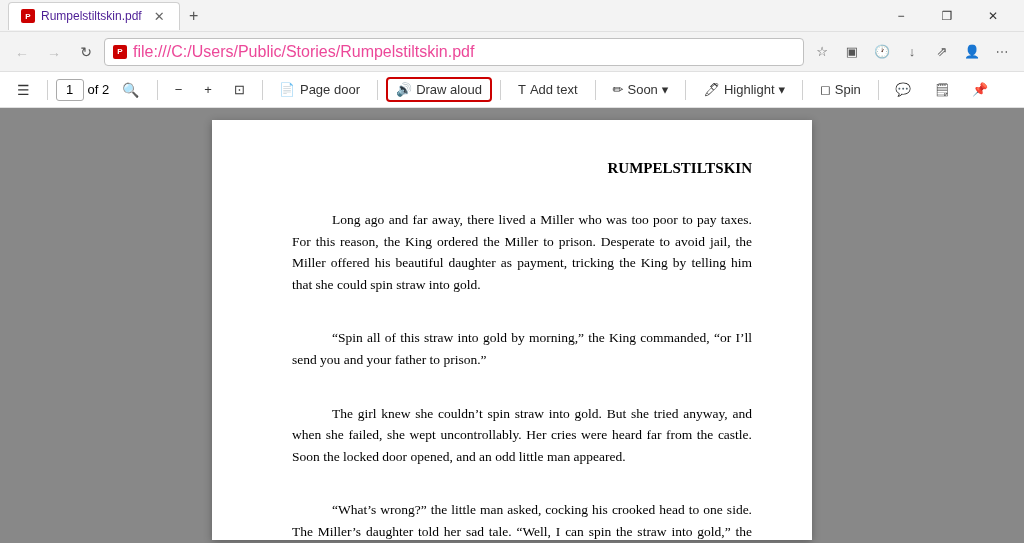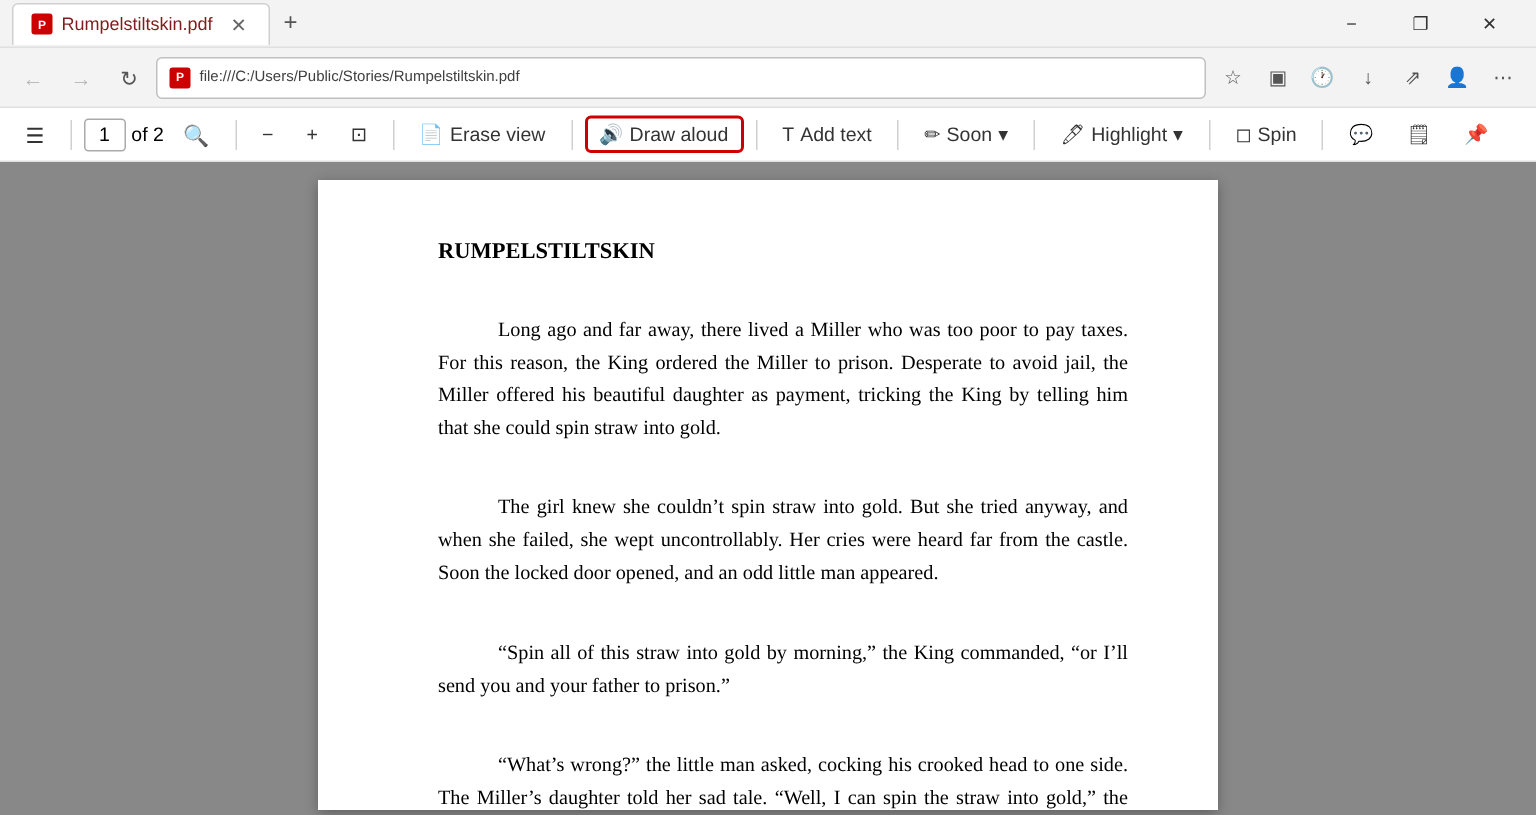--- a/index.html
+++ b/index.html
@@ -13,42 +13,42 @@
     }
     .tab-area { display: flex; align-items: center; flex: 1; }
     .tab {
       display: flex; align-items: center; gap: 6px;
       background: #fff; border: 1px solid #d0d0d0; border-bottom: none;
       padding: 4px 12px; font-size: 12px; height: 28px;
       border-radius: 4px 4px 0 0; max-width: 200px;
     }
     .tab-favicon { width: 14px; height: 14px; background: #cc0000; border-radius: 2px; display:flex; align-items:center; justify-content:center; }
     .tab-favicon span { color:#fff; font-size:8px; font-weight:bold; }
-    .tab-title { font-size: 12px; color: #7f1d1d; white-space:nowrap; overflow:hidden; text-overflow:ellipsis; }
+    .tab-title { font-size: 12px; color: #4c1d95; white-space:nowrap; overflow:hidden; text-overflow:ellipsis; }
     .tab-close { margin-left: 4px; cursor: pointer; color: #666; font-size: 13px; padding: 0 2px; }
     .new-tab-btn { width: 28px; height: 28px; display:flex; align-items:center; justify-content:center; cursor:pointer; color:#555; font-size:16px; }
     .titlebar-controls { display:flex; align-items:center; gap:0; margin-left:auto; }
     .titlebar-btn { width: 46px; height: 32px; display:flex; align-items:center; justify-content:center; cursor:pointer; font-size:12px; color:#333; }
 
     
     .addressbar {
       display: flex; align-items: center; height: 40px;
       background: #f3f3f3; border-bottom: 1px solid #e0e0e0;
       padding: 0 8px; gap: 4px;
     }
     .nav-btn { width: 28px; height: 28px; display:flex; align-items:center; justify-content:center; cursor:pointer; color:#555; font-size:14px; border-radius: 4px; }
     .nav-btn.disabled { color: #bbb; cursor:default; }
     .url-bar {
       flex:1; display:flex; align-items:center; height:28px;
       background:#fff; border:1px solid #c0c0c0; border-radius:4px;
       padding: 0 8px; gap:6px;
     }
     .url-favicon { width:14px; height:14px; background:#cc0000; border-radius:2px; display:flex; align-items:center; justify-content:center; }
     .url-favicon span { color:#fff; font-size:8px; font-weight:bold; }
-    .url-text { font-size: 10px; color: #404040; flex:1; }
+    .url-text { font-size: 16px; color: #ec4899; flex:1; }
     .addressbar-actions { display:flex; align-items:center; gap:2px; }
     .addr-btn { width:28px; height:28px; display:flex; align-items:center; justify-content:center; cursor:pointer; color:#555; font-size:13px; border-radius:4px; }
 
     
     .pdf-toolbar {
       display: flex; align-items: center; height: 36px;
       background: #fff; border-bottom: 1px solid #e0e0e0;
       padding: 0 8px; gap: 4px; font-size: 13px;
     }
     .toolbar-separator { width:1px; height:20px; background:#d0d0d0; margin:0 4px; }
@@ -77,21 +77,21 @@
       overflow-y: auto;
     }
 
     
     .pdf-page {
       background:#fff; width: 600px; min-height: 420px;
       box-shadow: 0 2px 8px rgba(0,0,0,0.3);
       padding: 40px 60px 40px 80px;
     }
     .pdf-title {
-      font-size: 15px; font-weight: bold; text-align:left;
+      font-size: 15px; font-weight: bold; text-align:right;
       margin-bottom: 4px; font-family: 'Times New Roman', serif;
     }
     .pdf-body {
       font-family: 'Times New Roman', serif; font-size: 13.5px;
       line-height: 1.6; color: #000;
     }
     .pdf-body p {
       margin-bottom: 10px; text-align: justify; margin-top: 32px;
     }
     .pdf-body p.indent {
@@ -158,21 +158,21 @@
   </div>
   <div class="toolbar-btn">
     <span>+</span>
   </div>
   <div class="toolbar-btn">
     <span>⊡</span>
   </div>
   <div class="toolbar-separator"></div>
   <div class="toolbar-btn">
     <span>📄</span>
-    <span>Erase view</span>
+    <span>Page door</span>
   </div>
   <div class="toolbar-separator"></div>
   <div class="toolbar-btn active">
     <span>🔊</span>
     <span>Draw aloud</span>
   </div>
   <div class="toolbar-separator"></div>
   <div class="toolbar-btn">
     <span>T</span>
     <span>Add text</span>
@@ -204,19 +204,19 @@
   <div class="toolbar-btn">
     <span>📌</span>
   </div>
 </div>
 
 <div class="main-area">
   <div class="pdf-page">
     <div class="pdf-title">RUMPELSTILTSKIN</div>
     <div class="pdf-body">
       <p class="indent">Long ago and far away, there lived a Miller who was too poor to pay taxes. For this reason, the King ordered the Miller to prison. Desperate to avoid jail, the Miller offered his beautiful daughter as payment, tricking the King by telling him that she could spin straw into gold.</p>
+      <p class="indent">“Spin all of this straw into gold by morning,” the King commanded, “or I’ll send you and your father to prison.”</p>
       <p class="indent">The girl knew she couldn’t spin straw into gold. But she tried anyway, and when she failed, she wept uncontrollably. Her cries were heard far from the castle. Soon the locked door opened, and an odd little man appeared.</p>
-      <p class="indent">“Spin all of this straw into gold by morning,” the King commanded, “or I’ll send you and your father to prison.”</p>
       <p class="indent">“What’s wrong?” the little man asked, cocking his crooked head to one side. The Miller’s daughter told her sad tale. “Well, I can spin the straw into gold,” the little man responded with a glint in his eye, “but what will you give me?”</p>
 
     </div>
   </div>
 </div>
 
 </body></html>

